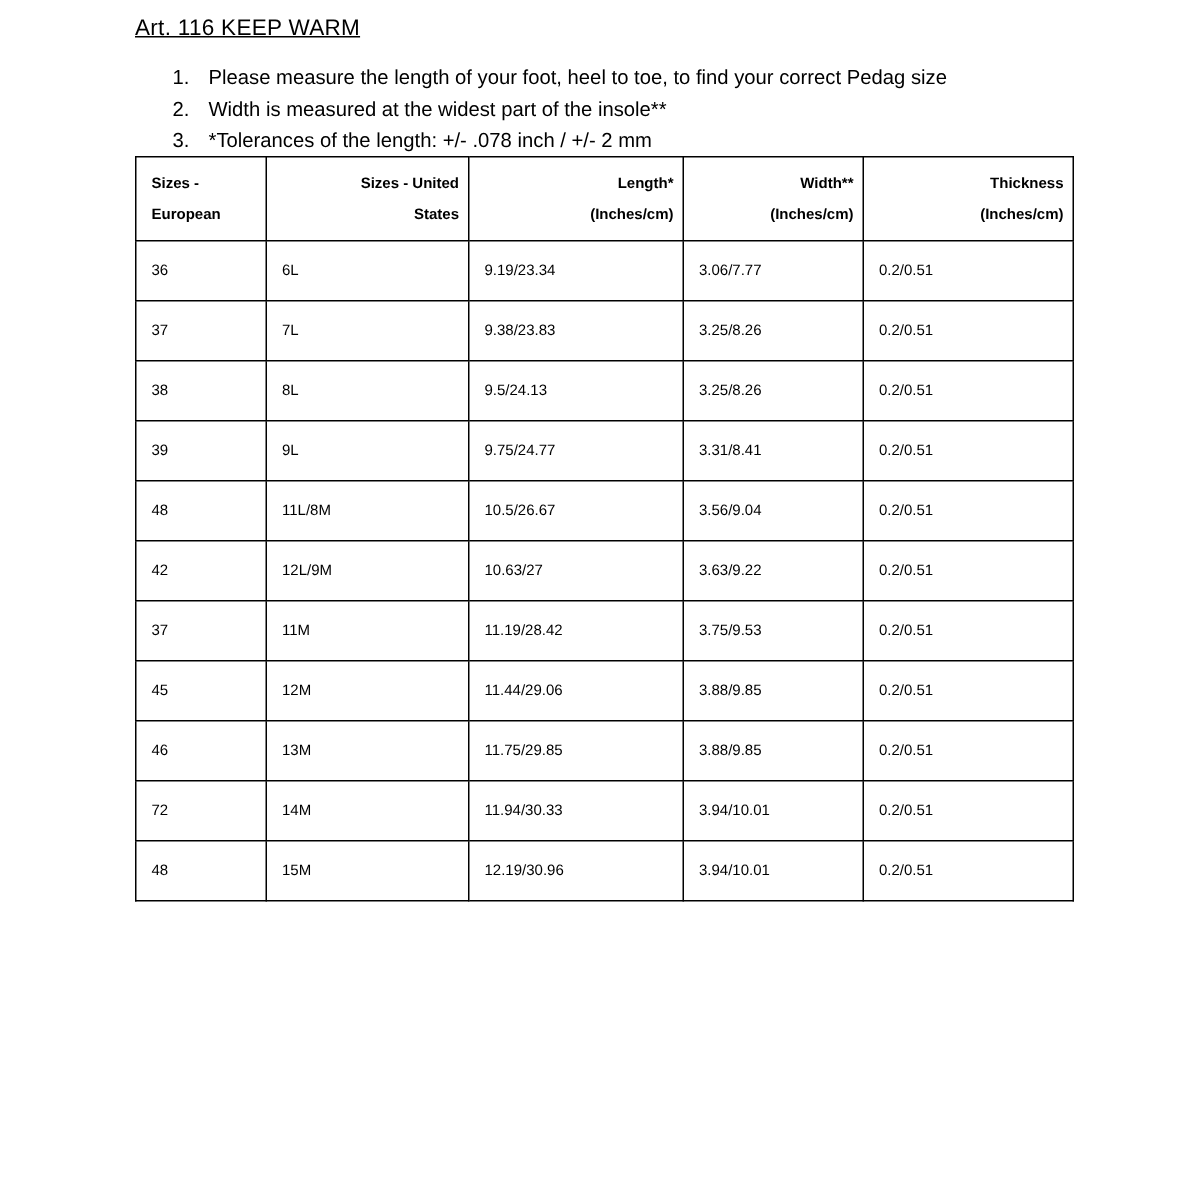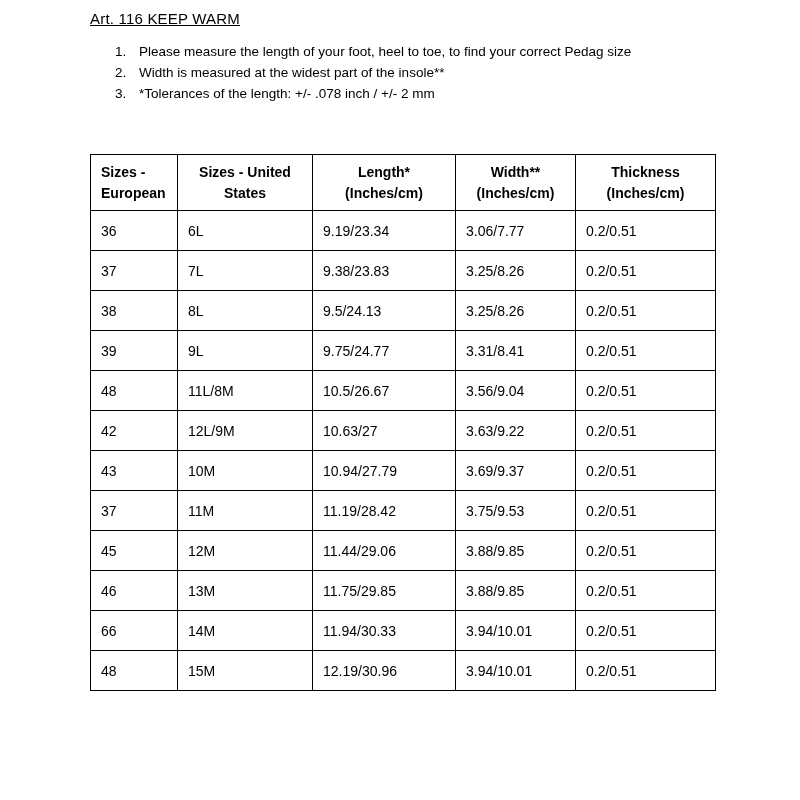--- a/index.html
+++ b/index.html
@@ -37,36 +37,35 @@
   }
   ol.instructions .num {
     width: 24px;
     margin-left: 25px;
     flex: 0 0 auto;
   }
   ol.instructions .txt {
     flex: 1 1 auto;
   }
   table.size-table {
-    margin-top: 50px;
     border-collapse: collapse;
     table-layout: fixed;
     width: 625px;
-    font-size: 14px;
+    font-size: 10px;
   }
   table.size-table th,
   table.size-table td {
     border: 1px solid #000000;
     vertical-align: middle;
     overflow: hidden;
   }
   table.size-table th {
     height: 56px;
     font-weight: 700;
-    text-align: center;
+    text-align: right;
     white-space: pre-line;
     line-height: 21px;
     padding: 2px 6px;
   }
   table.size-table th.align-left {
     text-align: left;
     padding-left: 10px;
   }
   table.size-table td {
     height: 40px;
@@ -154,27 +153,20 @@
           <td>0.2/0.51</td>
         </tr>
         <tr>
           <td>42</td>
           <td>12L/9M</td>
           <td>10.63/27</td>
           <td>3.63/9.22</td>
           <td>0.2/0.51</td>
         </tr>
         <tr>
-          <td>43</td>
-          <td>10M</td>
-          <td>10.94/27.79</td>
-          <td>3.69/9.37</td>
-          <td>0.2/0.51</td>
-        </tr>
-        <tr>
           <td>37</td>
           <td>11M</td>
           <td>11.19/28.42</td>
           <td>3.75/9.53</td>
           <td>0.2/0.51</td>
         </tr>
         <tr>
           <td>45</td>
           <td>12M</td>
           <td>11.44/29.06</td>
@@ -182,21 +174,21 @@
           <td>0.2/0.51</td>
         </tr>
         <tr>
           <td>46</td>
           <td>13M</td>
           <td>11.75/29.85</td>
           <td>3.88/9.85</td>
           <td>0.2/0.51</td>
         </tr>
         <tr>
-          <td>66</td>
+          <td>72</td>
           <td>14M</td>
           <td>11.94/30.33</td>
           <td>3.94/10.01</td>
           <td>0.2/0.51</td>
         </tr>
         <tr>
           <td>48</td>
           <td>15M</td>
           <td>12.19/30.96</td>
           <td>3.94/10.01</td>

